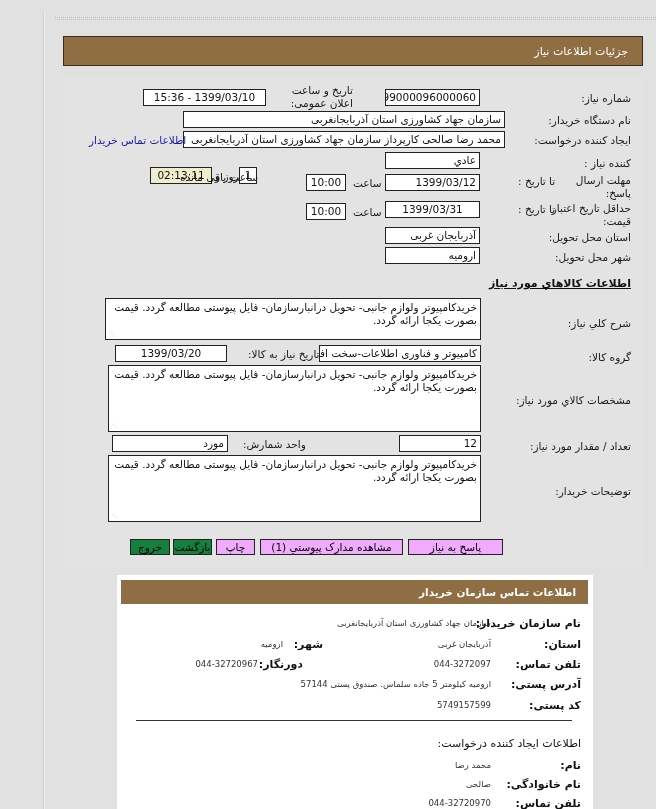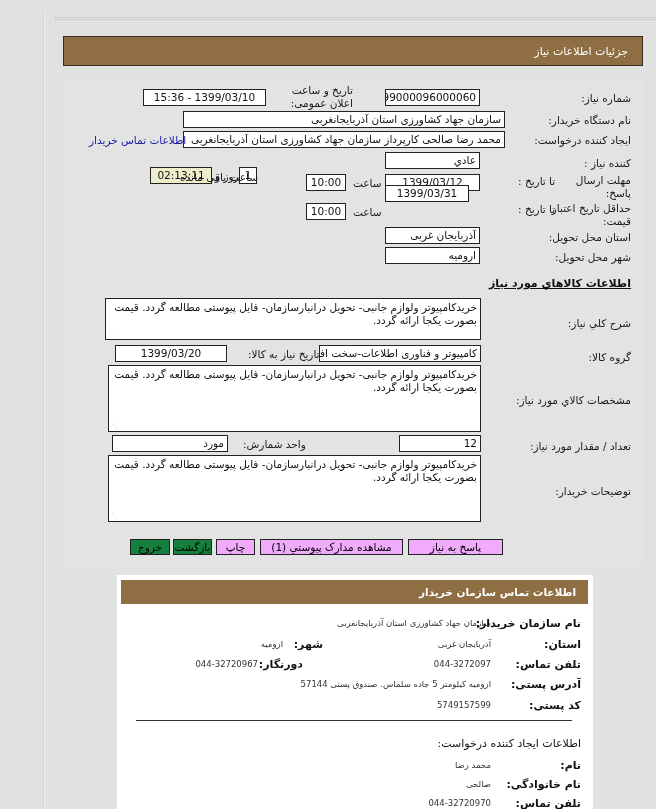--- a/index.html
+++ b/index.html
@@ -100,31 +100,31 @@
 
     <div class="abs lbl" style="right:12px; top:57px;">ايجاد کننده درخواست:</div>
     <div class="fld" style="left:120px; top:54px; width:322px;">محمد رضا صالحی کارپرداز سازمان جهاد کشاورزی استان آذربايجانغربی</div>
     <a class="abs link" style="left:26px; top:57px; direction:rtl;" href="#">اطلاعات تماس خريدار</a>
 
     <div class="abs lbl" style="right:12px; top:80px;">کننده نياز :</div>
     <div class="fld" style="left:322px; top:75px; width:95px;">عادي</div>
 
     <div class="abs lbl wrap" style="right:12px; top:97px; width:60px;">مهلت ارسال پاسخ:</div>
     <div class="abs lbl" style="left:455px; top:98px;">تا تاريخ :</div>
-    <div class="fld center" style="left:322px; top:97px; width:95px;">1399/03/12</div>
+    <div class="fld center" style="left:322px; top:97px; width:95px;text-align:right;">1399/03/12</div>
     <div class="abs lbl" style="left:290px; top:100px;">ساعت</div>
     <div class="fld center" style="left:243px; top:97px; width:40px;">10:00</div>
     <div class="fld center" style="left:176px; top:90px; width:18px;">1</div>
     <div class="abs lbl" style="left:152px; top:93px;">روز و</div>
     <div class="fld center yellow" style="left:87px; top:90px; width:62px;">02:13:11</div>
     <div class="abs lbl wrap" style="left:25px; top:93px; width:170px; text-align:right; line-height:15px;">ساعت باقی مانده</div>
 
     <div class="abs lbl wrap" style="right:12px; top:125px; width:100px;">حداقل تاريخ اعتبار قيمت:</div>
     <div class="abs lbl" style="left:455px; top:126px;">تا تاريخ :</div>
-    <div class="fld center" style="left:322px; top:108px; width:84px;">1399/03/31</div>
+    <div class="fld center" style="left:322px; top:124px; width:95px;">1399/03/31</div>
     <div class="abs lbl" style="left:290px; top:129px;">ساعت</div>
     <div class="fld center" style="left:243px; top:126px; width:40px;">10:00</div>
 
     <div class="abs lbl" style="right:12px; top:154px;">استان محل تحويل:</div>
     <div class="fld" style="left:322px; top:150px; width:95px;">آذربايجان غربی</div>
 
     <div class="abs lbl" style="right:12px; top:174px;">شهر محل تحويل:</div>
     <div class="fld" style="left:322px; top:170px; width:95px;">اروميه</div>
 
     <div class="abs section-title" style="right:12px; top:200px;text-decoration:underline;">اطلاعات کالاهاي مورد نياز</div>

